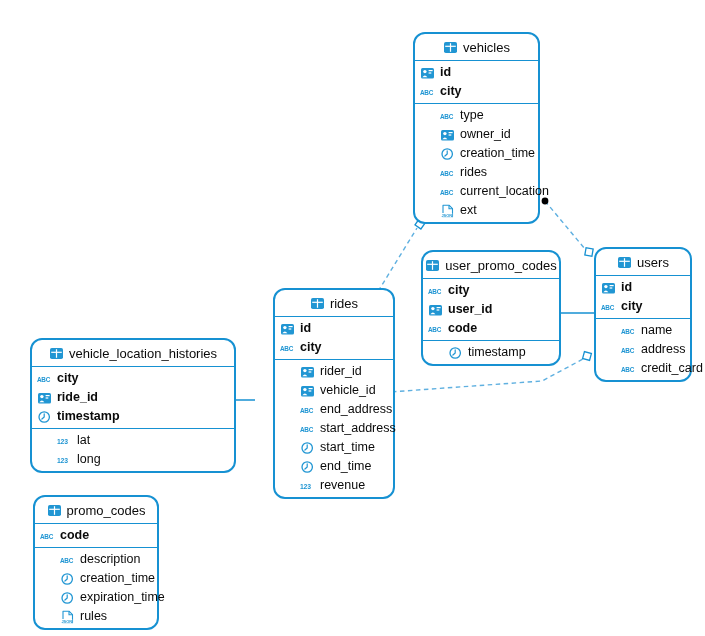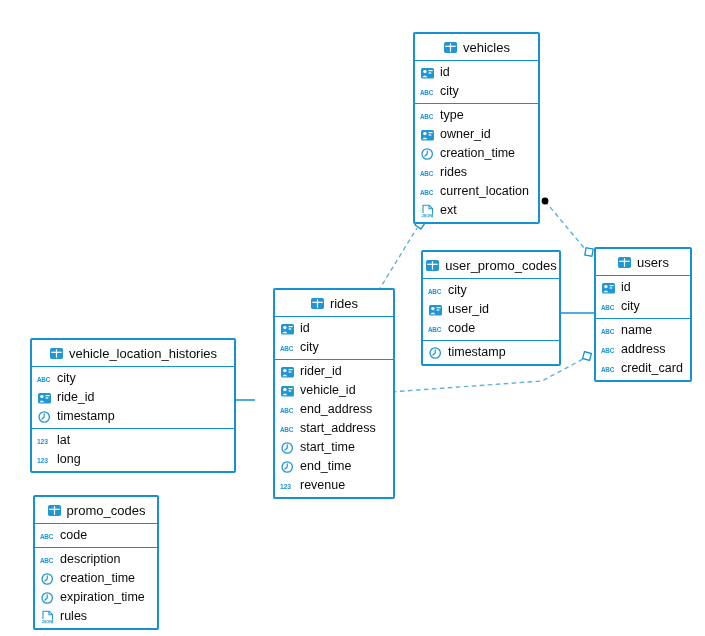--- a/index.html
+++ b/index.html
@@ -3,31 +3,31 @@
 <meta charset="utf-8">
 <style>
   html,body { margin:0; padding:0; background:#ffffff; }
   .canvas {
     position:relative; width:705px; height:636px; overflow:hidden;
     font-family:"Liberation Sans", sans-serif; background:#ffffff;
   }
   svg.links { position:absolute; left:0; top:0; width:705px; height:636px; pointer-events:none; }
   .table-box {
     position:absolute; background:#ffffff; box-sizing:border-box;
-    border:2px solid var(--blue); border-radius:2px;
+    border:2px solid var(--blue); border-radius:12px;
   }
   .thead {
     height:26px; display:flex; align-items:center; justify-content:center; gap:5px;
     border-bottom:1.5px solid var(--blue); font-size:13px; color:#0a0a0a; cursor:move;
   }
   .sect { padding:2px 0; }
-  .tbody { border-top:1.5px solid var(--blue); }
+  .tbody { border-top:1.5px solid var(--blue);padding-left:20px; }
   .row { display:flex; align-items:center; height:19px; padding:0 5px; font-size:12.5px; color:#0a0a0a; white-space:nowrap; }
   .row .ficon { width:16px; height:14px; margin-right:4px; flex:none; display:flex; align-items:center; }
-  .row.key .flabel { font-weight:400; }
+  .row.key .flabel { font-weight:700; }
   .thead .ficon { width:15px; height:13px; display:flex; align-items:center; }
   .flabel { line-height:19px; }
 </style>
 </head>
 <body>
 
 <div class="canvas">
   <svg class="links" id="links" viewBox="0 0 705 636">
       <path d="M219 400 L255 400" fill="none" stroke="#1691d2" stroke-width="1.4"></path>
       <circle cx="219" cy="400" r="3.4" fill="#000000"></circle>

